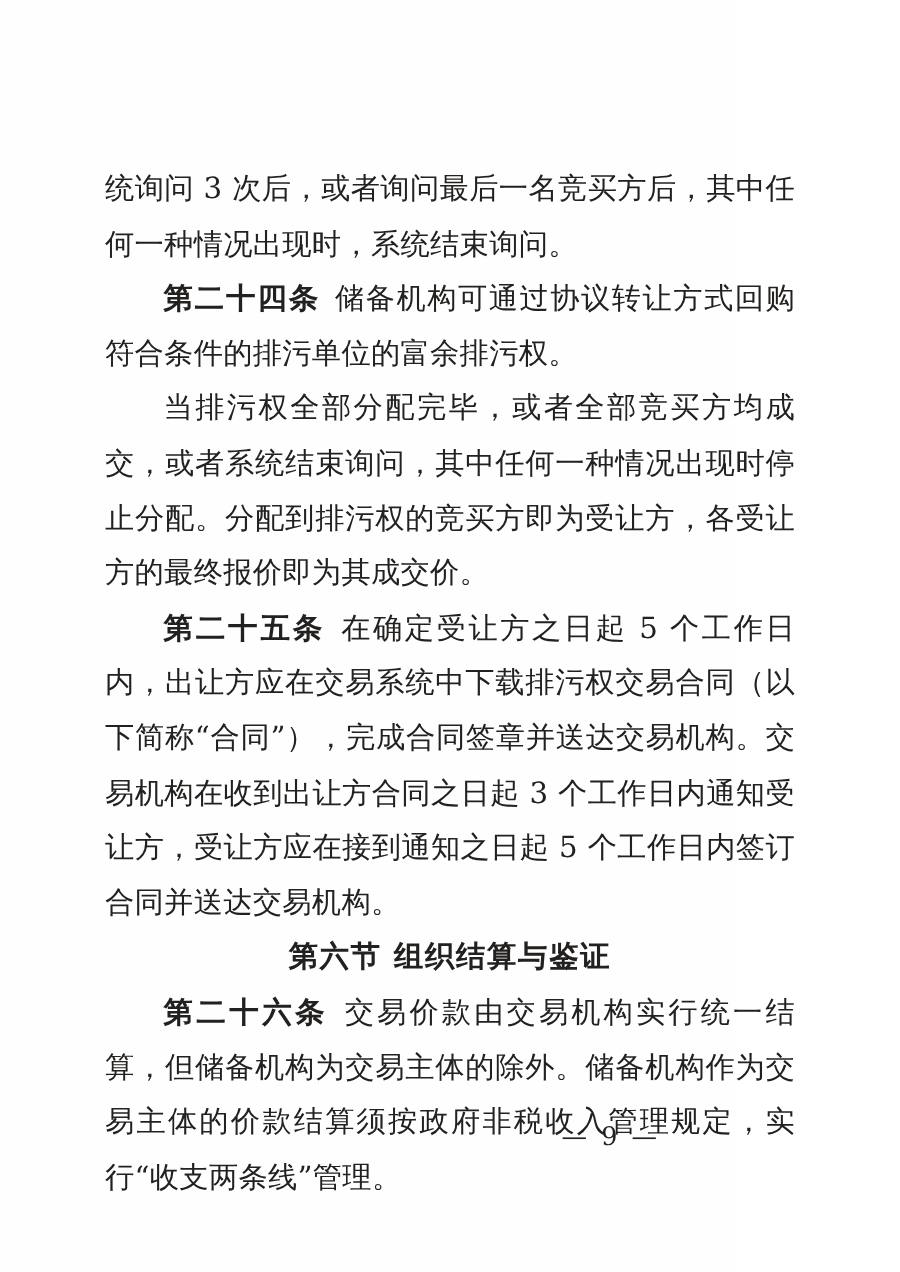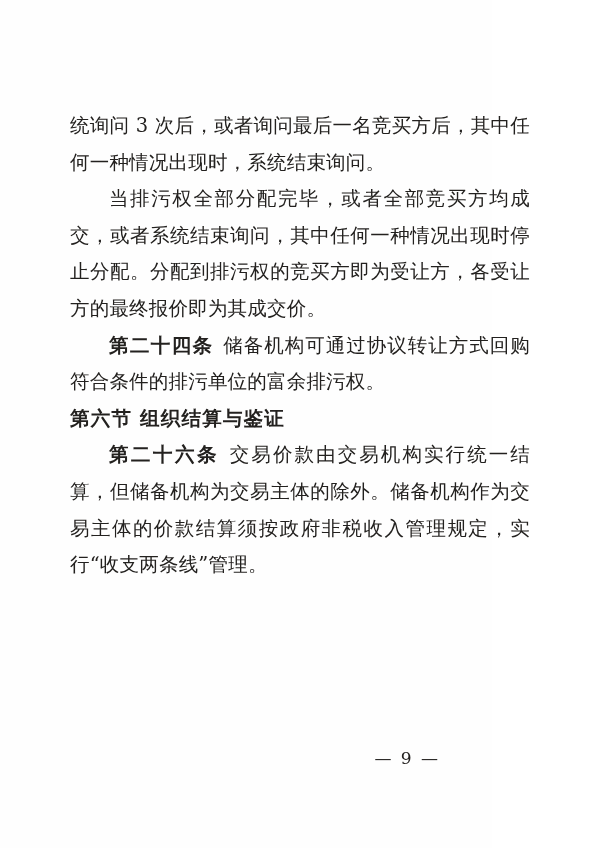--- a/index.html
+++ b/index.html
@@ -46,41 +46,43 @@
   }
   .art-gap {
     display: inline-block;
     width: 9px;
   }
   .section-heading {
     font-size: 19.5px;
     line-height: 36.6px;
     color: #23211f;
     font-weight: bold;
+    text-align: center;
     margin: 0;
     letter-spacing: 1.2px;
   }
   .page-number {
     position: absolute;
     right: 52px;
     top: 748px;
     font-size: 17px;
     color: #23211f;
     letter-spacing: 2px;
     font-family: "DejaVu Serif", "Liberation Serif", serif;
   }
 </style>
 </head>
 <body>
 
 <div class="page">
 
   <div class="content">
       <p class="para">统询问 3 次后，或者询问最后一名竞买方后，其中任何一种情况出现时，系统结束询问。</p>
+      <p class="para indent"><span class="art">第二十四条</span><span class="art-gap"></span><span>储备机构可通过协议转让方式回购符合条件的排污单位的富余排污权。</span></p>
       <p class="para indent">当排污权全部分配完毕，或者全部竞买方均成交，或者系统结束询问，其中任何一种情况出现时停止分配。分配到排污权的竞买方即为受让方，各受让方的最终报价即为其成交价。</p>
-      <p class="para indent"><span class="art">第二十四条</span><span class="art-gap"></span><span>储备机构可通过协议转让方式回购符合条件的排污单位的富余排污权。</span></p>
+      <p class="para indent"><span class="art">第二十五条</span><span class="art-gap"></span><span>在确定受让方之日起 5 个工作日内，出让方应在交易系统中下载排污权交易合同（以下简称“合同”），完成合同签章并送达交易机构。交易机构在收到出让方合同之日起 3 个工作日内通知受让方，受让方应在接到通知之日起 5 个工作日内签订合同并送达交易机构。</span></p>
       <div class="section-heading">第六节 组织结算与鉴证</div>
       <p class="para indent"><span class="art">第二十六条</span><span class="art-gap"></span><span>交易价款由交易机构实行统一结算，但储备机构为交易主体的除外。储备机构作为交易主体的价款结算须按政府非税收入管理规定，实行“收支两条线”管理。</span></p>
     </div>
 
   <div class="page-number">— 9 —</div>
 
 </div>
 
 </body></html>

